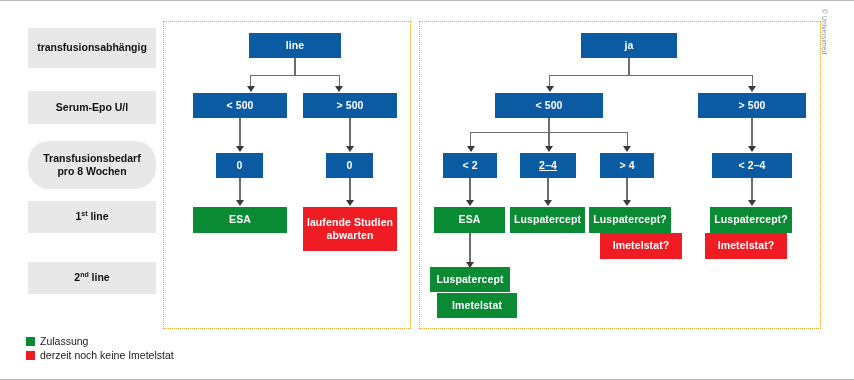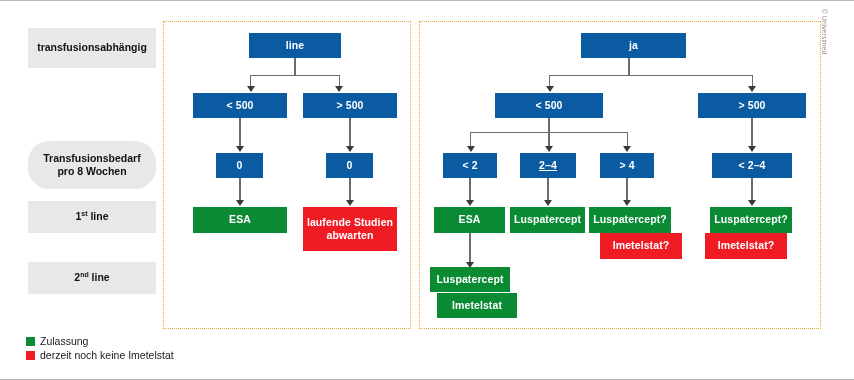--- a/index.html
+++ b/index.html
@@ -96,20 +96,23 @@
 </style>
 </head>
 <body>
 
 <div id="root">
 
   <div class="rowlabel" style="left:28px; top:27px; width:128px; height:40px;">
     <span>transfusionsabhängig</span>
   </div>
 
+  <div class="rowlabel" style="left:28px; top:90px; width:128px; height:33px;">
+    <span>Serum-Epo U/l</span>
+  </div>
 
   <div class="rowlabel" style="left:28px; top:140px; width:128px; height:48px;border-radius:21px;">
     <div>
       <div>Transfusionsbedarf</div>
       <div>pro 8 Wochen</div>
     </div>
   </div>
 
   <div class="rowlabel" style="left:28px; top:200px; width:128px; height:32px;">
     <span><span>1</span><sup>st</sup><span> line</span></span>
@@ -160,21 +163,21 @@
   <div class="node green" style="left:193px; top:206px; width:94px; height:26px;">
     <span>ESA</span>
   </div>
   <div class="node red" style="left:303px; top:206px; width:94px; height:44px;">
     <div>
       <div>laufende Studien</div>
       <div>abwarten</div>
     </div>
   </div>
 
-  <div class="node blue" style="left:581px; top:32px; width:105px; height:25px;">
+  <div class="node blue" style="left:581px; top:32px; width:96px; height:25px;">
     <span>ja</span>
   </div>
 
   <div class="vline" style="left:628.3px; top:57px; height:17px;"></div>
   <div class="hline" style="left:549px; top:73.6px; width:203px;"></div>
   <div class="vline" style="left:549px; top:73.6px; height:12px;"></div>
   <div class="arrow" style="left:545.6px; top:85px;"></div>
   <div class="vline" style="left:751.6px; top:73.6px; height:12px;"></div>
   <div class="arrow" style="left:748.2px; top:85px;"></div>
 

